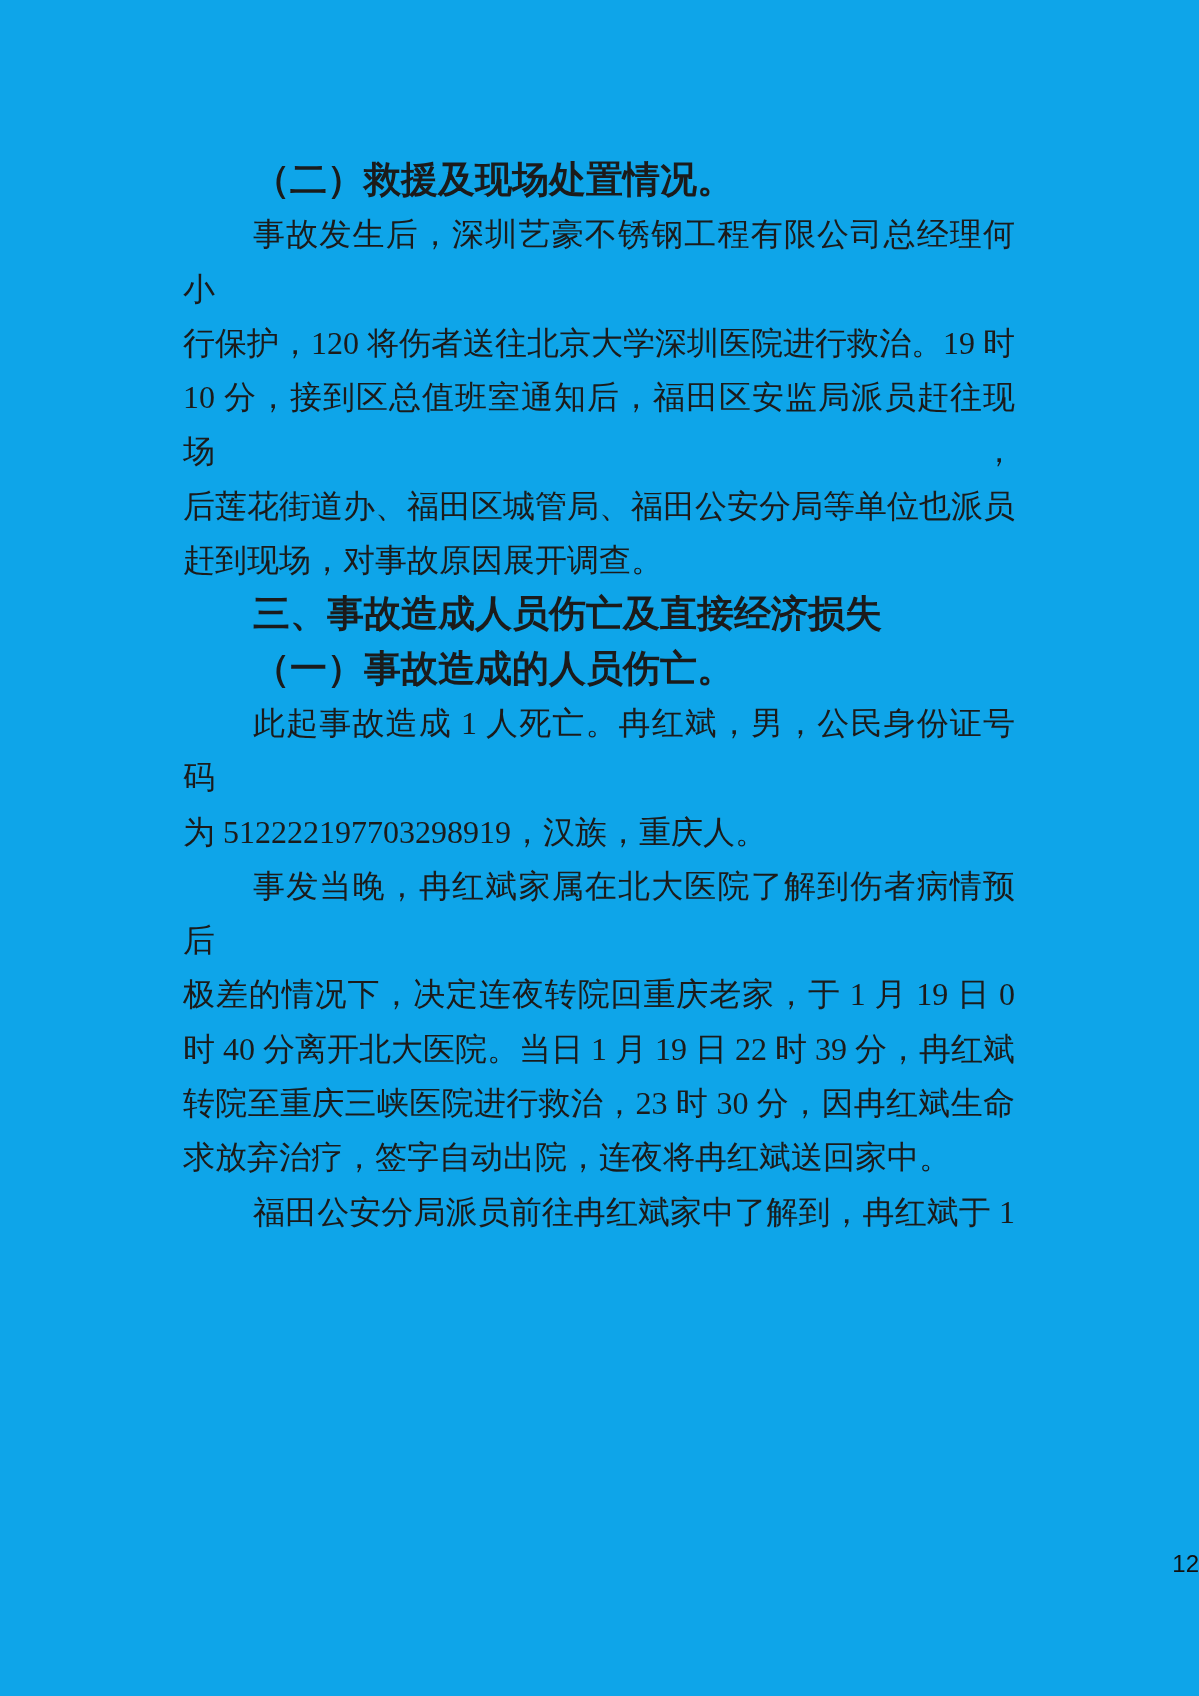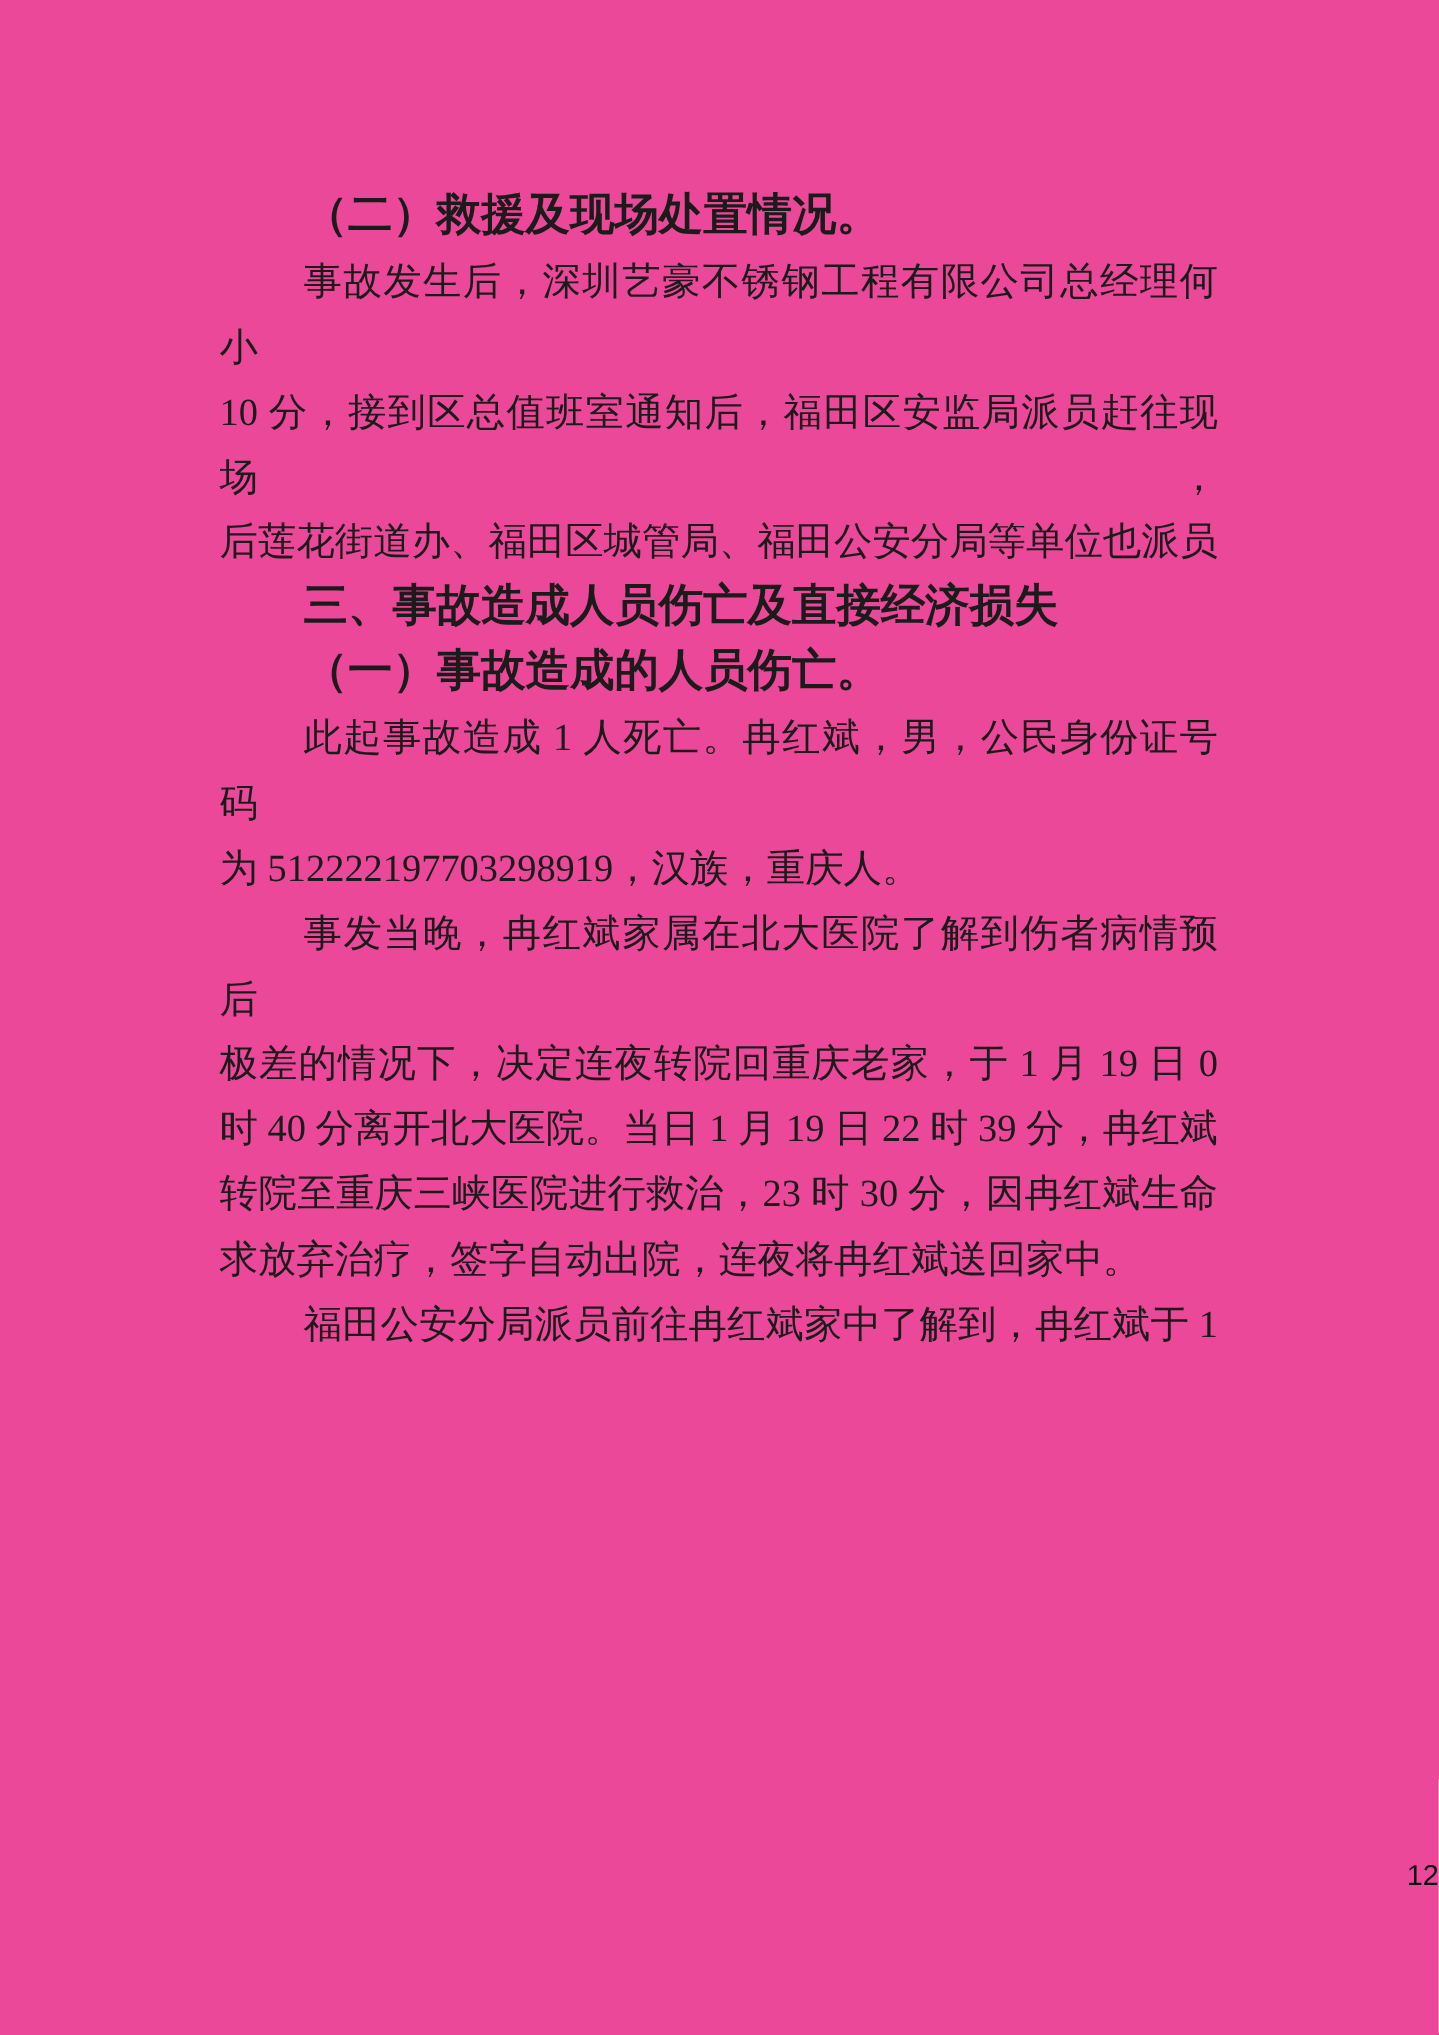--- a/index.html
+++ b/index.html
@@ -4,21 +4,21 @@
 <style>
   html, body {
     margin: 0;
     padding: 0;
     background: #ffffff;
   }
   .page {
     position: relative;
     width: 1199px;
     height: 1696px;
-    background: #ec4899;
+    background: #0ea5e9;
     overflow: hidden;
     font-family: "Liberation Serif", "DejaVu Serif", serif;
     color: #1b1b1b;
   }
   .content {
     position: absolute;
     top: 153px;
     left: 183px;
     width: 832px;
   }
@@ -57,22 +57,24 @@
 
 <div class="page">
   <div class="content">
 
     <div class="h2">
       <div class="line indent">（二）救援及现场处置情况。</div>
     </div>
 
     <div class="para">
       <div class="line indent fill">事故发生后，深圳艺豪不锈钢工程有限公司总经理何小</div>
+      <div class="line fill">行保护，120 将伤者送往北京大学深圳医院进行救治。19 时</div>
       <div class="line fill">10 分，接到区总值班室通知后，福田区安监局派员赶往现场，</div>
       <div class="line fill">后莲花街道办、福田区城管局、福田公安分局等单位也派员</div>
+      <div class="line">赶到现场，对事故原因展开调查。</div>
     </div>
 
     <div class="h1">
       <div class="line indent">三、事故造成人员伤亡及直接经济损失</div>
     </div>
 
     <div class="h2">
       <div class="line indent">（一）事故造成的人员伤亡。</div>
     </div>
 

